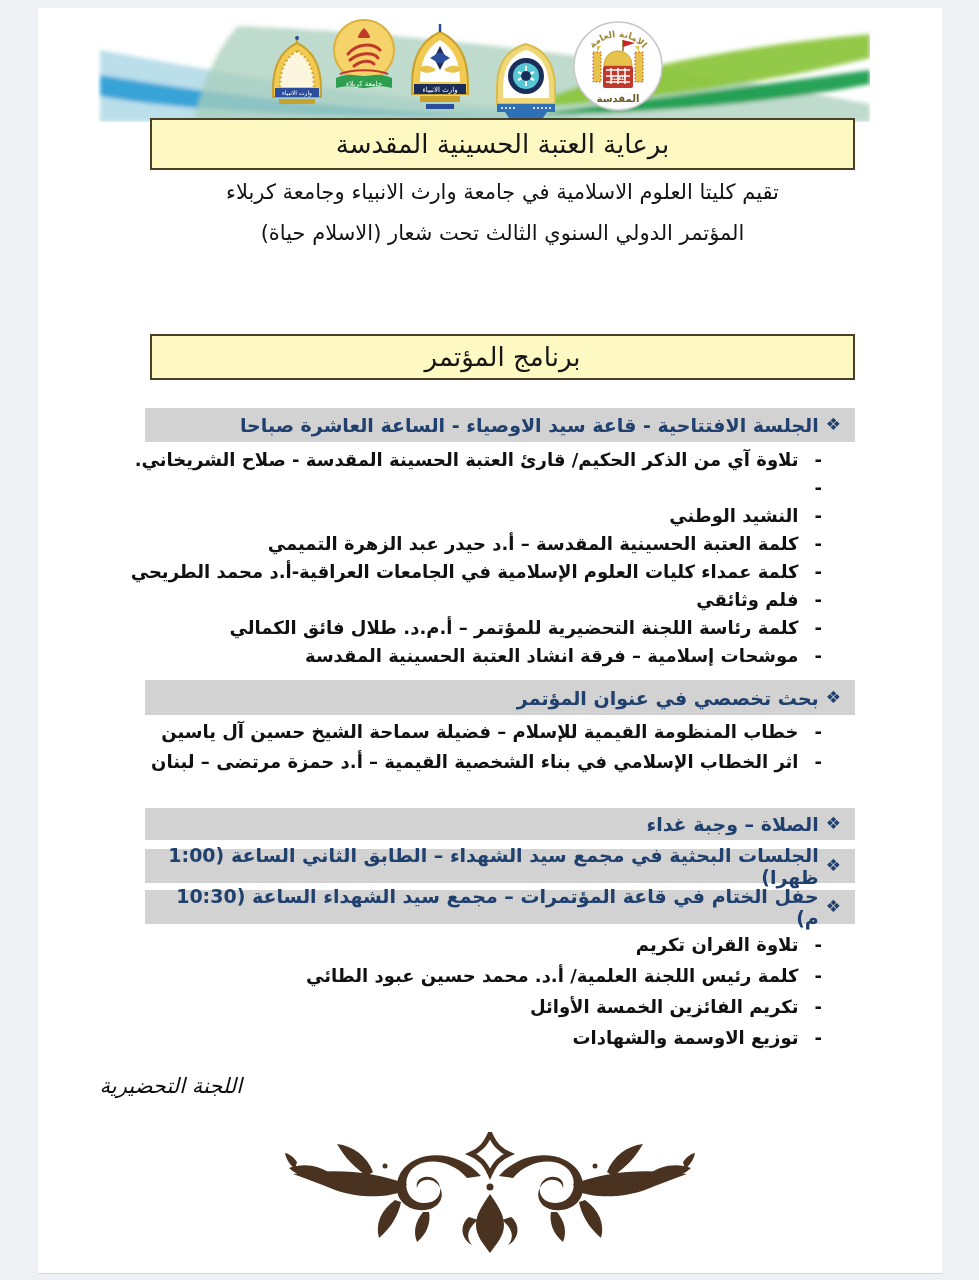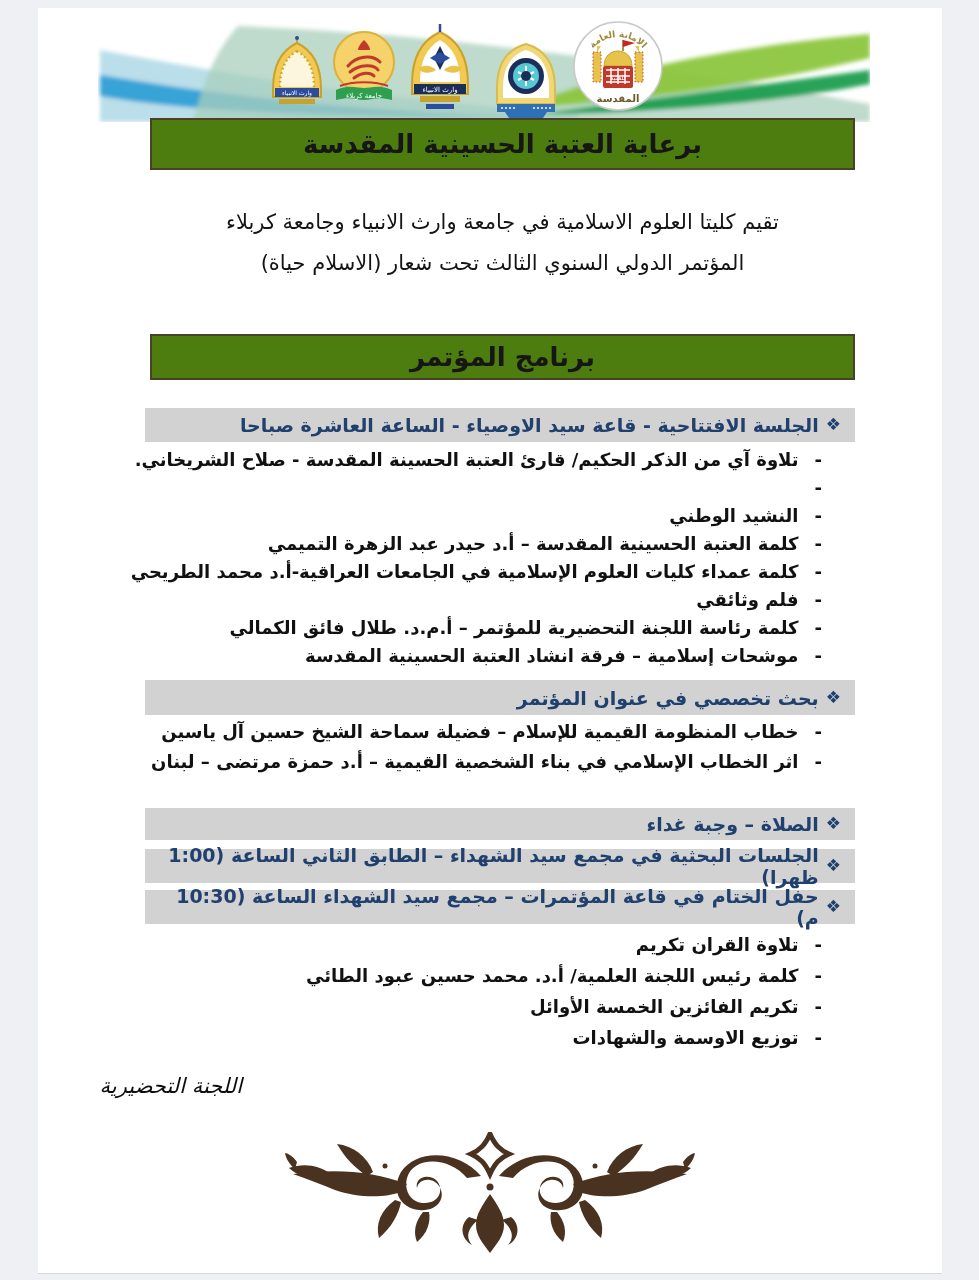--- a/index.html
+++ b/index.html
@@ -8,28 +8,28 @@
   .frame { position:relative; width:979px; height:1280px; background:#eef0f3; }
   .page  { position:absolute; left:38px; top:8px; width:904px; height:1266px;
            background:#ffffff; border-bottom:1px solid #d8d8d8; direction:rtl; }
 
   
   .wave-banner { position:absolute; left:60px; top:12px; width:772px; height:102px; }
   .logo { position:absolute; }
   .logo svg { display:block; }
 
   
-  .ybanner { position:absolute; left:112px; width:705px; background:#4d7c0f;
+  .ybanner { position:absolute; left:112px; width:705px; background:#fef9c3;
              border:2px solid #4a4027; display:flex; align-items:center; justify-content:center;
-             font-weight:bold; color:#161616; }
+             font-weight:normal; color:#161616; }
   .ybanner.b1 { top:110px; height:52px; font-size:26px; }
   .ybanner.b2 { top:326px; height:46px; font-size:26px; }
 
   
-  .intro { position:absolute; left:112px; top:172px; width:705px; text-align:center;margin-top:30px; }
+  .intro { position:absolute; left:112px; top:172px; width:705px; text-align:center; }
   .intro .line { font-size:21px; color:#141414; margin-bottom:17px; letter-spacing:.5px;
                  font-family:"DejaVu Sans", sans-serif; }
 
   
   .sechead { position:absolute; left:107px; width:710px; background:#d2d2d2;
              color:#20406e; font-weight:bold; font-size:19px;
              display:flex; align-items:center; padding:0 14px 0 8px; gap:7px; }
   .sechead .mark { font-size:17px; transform:translateY(-1px); }
   .h1 { top:400px; height:34px; }
   .h2 { top:672px; height:35px; }
@@ -82,21 +82,21 @@
         <path d="M32,16 C20,23 15,35 15,52" fill="none" stroke="#c9a22e" stroke-width="2.5" stroke-dasharray="1.5 3"></path>
         <path d="M32,16 C44,23 49,35 49,52" fill="none" stroke="#c9a22e" stroke-width="2.5" stroke-dasharray="1.5 3"></path>
         <line x1="32" y1="8" x2="32" y2="1" stroke="#c9a22e" stroke-width="2"></line>
         <circle cx="32" cy="3" r="2" fill="#2b4d9b"></circle>
         <rect x="10" y="53" width="44" height="9" fill="#2b4d9b"></rect>
         <text x="32" y="60" text-anchor="middle" font-size="6" fill="#ffffff">وارث الانبياء</text>
         <rect x="14" y="64" width="36" height="5" fill="#c9a22e"></rect>
       </svg>
     </div>
 
-    <div class="logo" style="left:290px; top:20px;text-align:center;">
+    <div class="logo" style="left:290px; top:8px;text-align:center;">
       <svg width="72" height="88" viewBox="0 0 72 88">
         <circle cx="36" cy="34" r="30" fill="#f5d36a" stroke="#d9b13b" stroke-width="2"></circle>
         <path d="M36,12 C40,16 42,19 42,22 L30,22 C30,19 32,16 36,12 Z" fill="#c0392b"></path>
         <path d="M20,38 C28,28 44,26 52,34 M22,44 C32,36 46,36 50,42 M26,50 C34,44 42,44 46,48" fill="none" stroke="#c0392b" stroke-width="3" stroke-linecap="round"></path>
         <path d="M8,62 C20,56 30,60 36,60 C42,60 52,56 64,62 L64,72 C50,68 42,72 36,72 C30,72 22,68 8,72 Z" fill="#2e9e4f"></path>
         <text x="36" y="70" text-anchor="middle" font-size="7" fill="#ffffff">جامعة كربلاء</text>
         <path d="M12,58 C24,53 48,53 60,58" fill="none" stroke="#c0392b" stroke-width="2"></path>
       </svg>
     </div>
 

